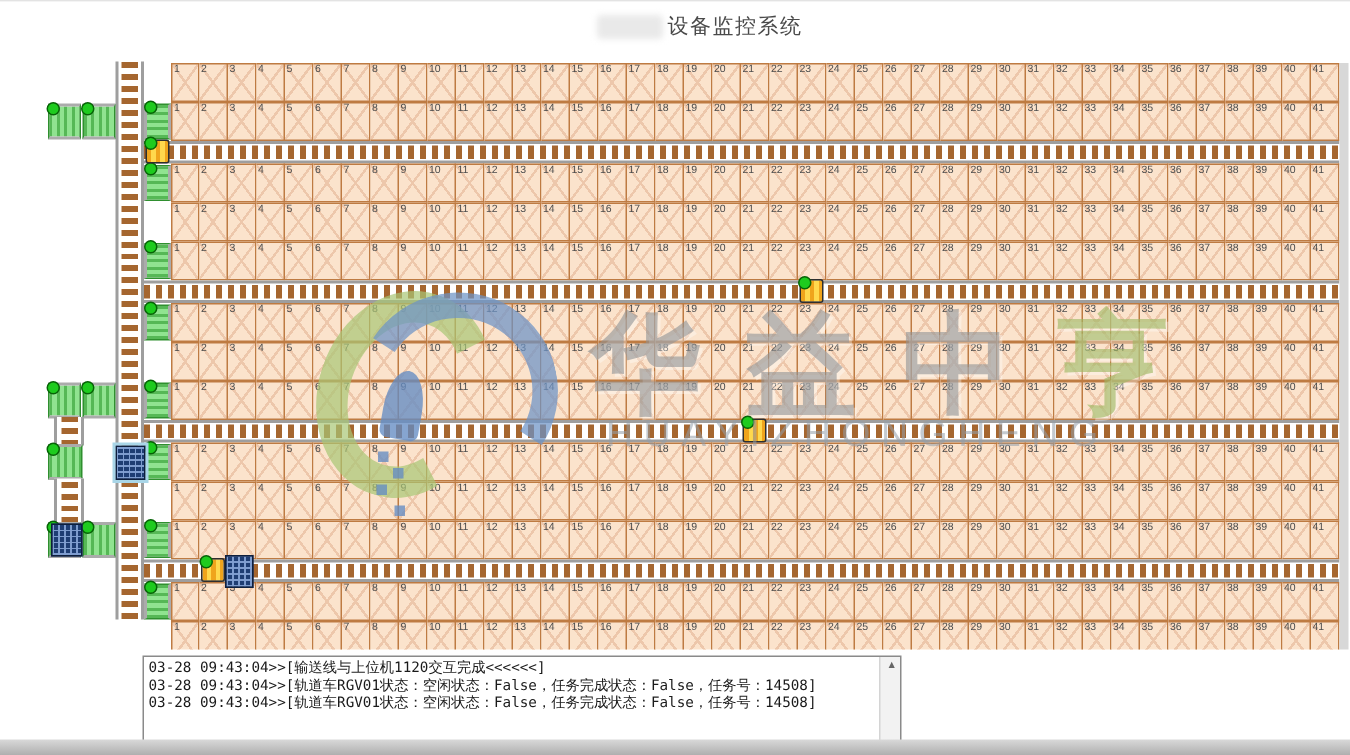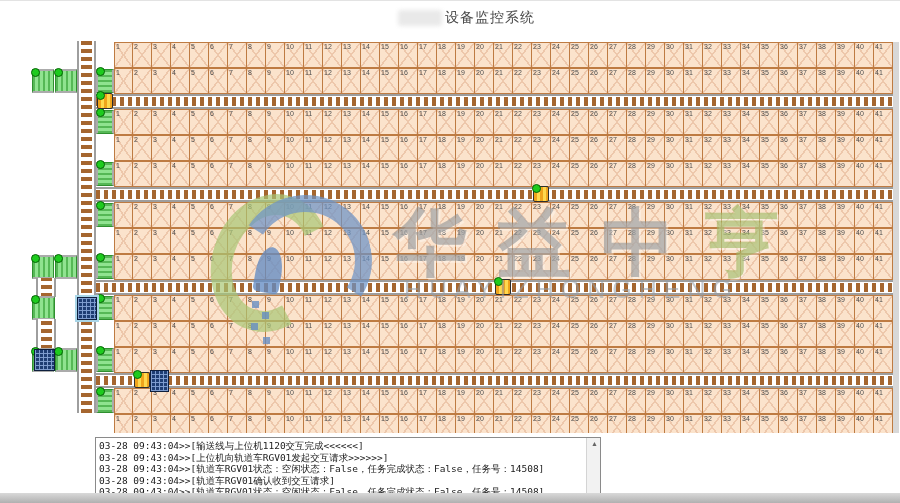--- a/index.html
+++ b/index.html
@@ -1811,23 +1811,21 @@
     <i class="px p2"></i>
     <i class="px p3"></i>
     <i class="px p4"></i>
     <div id="wm-cn"><span>华益中</span><span class="last">亨</span></div>
     <div id="wm-en">HUAYIZHONGHENG</div>
   </div>
 
   <div id="log-panel">
     <div id="log-lines">
       <div>03-28 09:43:04&gt;&gt;[输送线与上位机1120交互完成&lt;&lt;&lt;&lt;&lt;&lt;]</div>
-      <div>03-28 09:43:04&gt;&gt;[上位机向轨道车RGV01发起交互请求&gt;&gt;&gt;&gt;&gt;&gt;]</div>
       <div>03-28 09:43:04&gt;&gt;[轨道车RGV01状态：空闲状态：False，任务完成状态：False，任务号：14508]</div>
-      <div>03-28 09:43:04&gt;&gt;[轨道车RGV01确认收到交互请求]</div>
       <div>03-28 09:43:04&gt;&gt;[轨道车RGV01状态：空闲状态：False，任务完成状态：False，任务号：14508]</div>
     </div>
     <div id="log-scrollbar">
       <div id="scroll-up">▲</div>
     </div>
   </div>
 
   <div id="bottom-bar"></div>
 </div>
 

